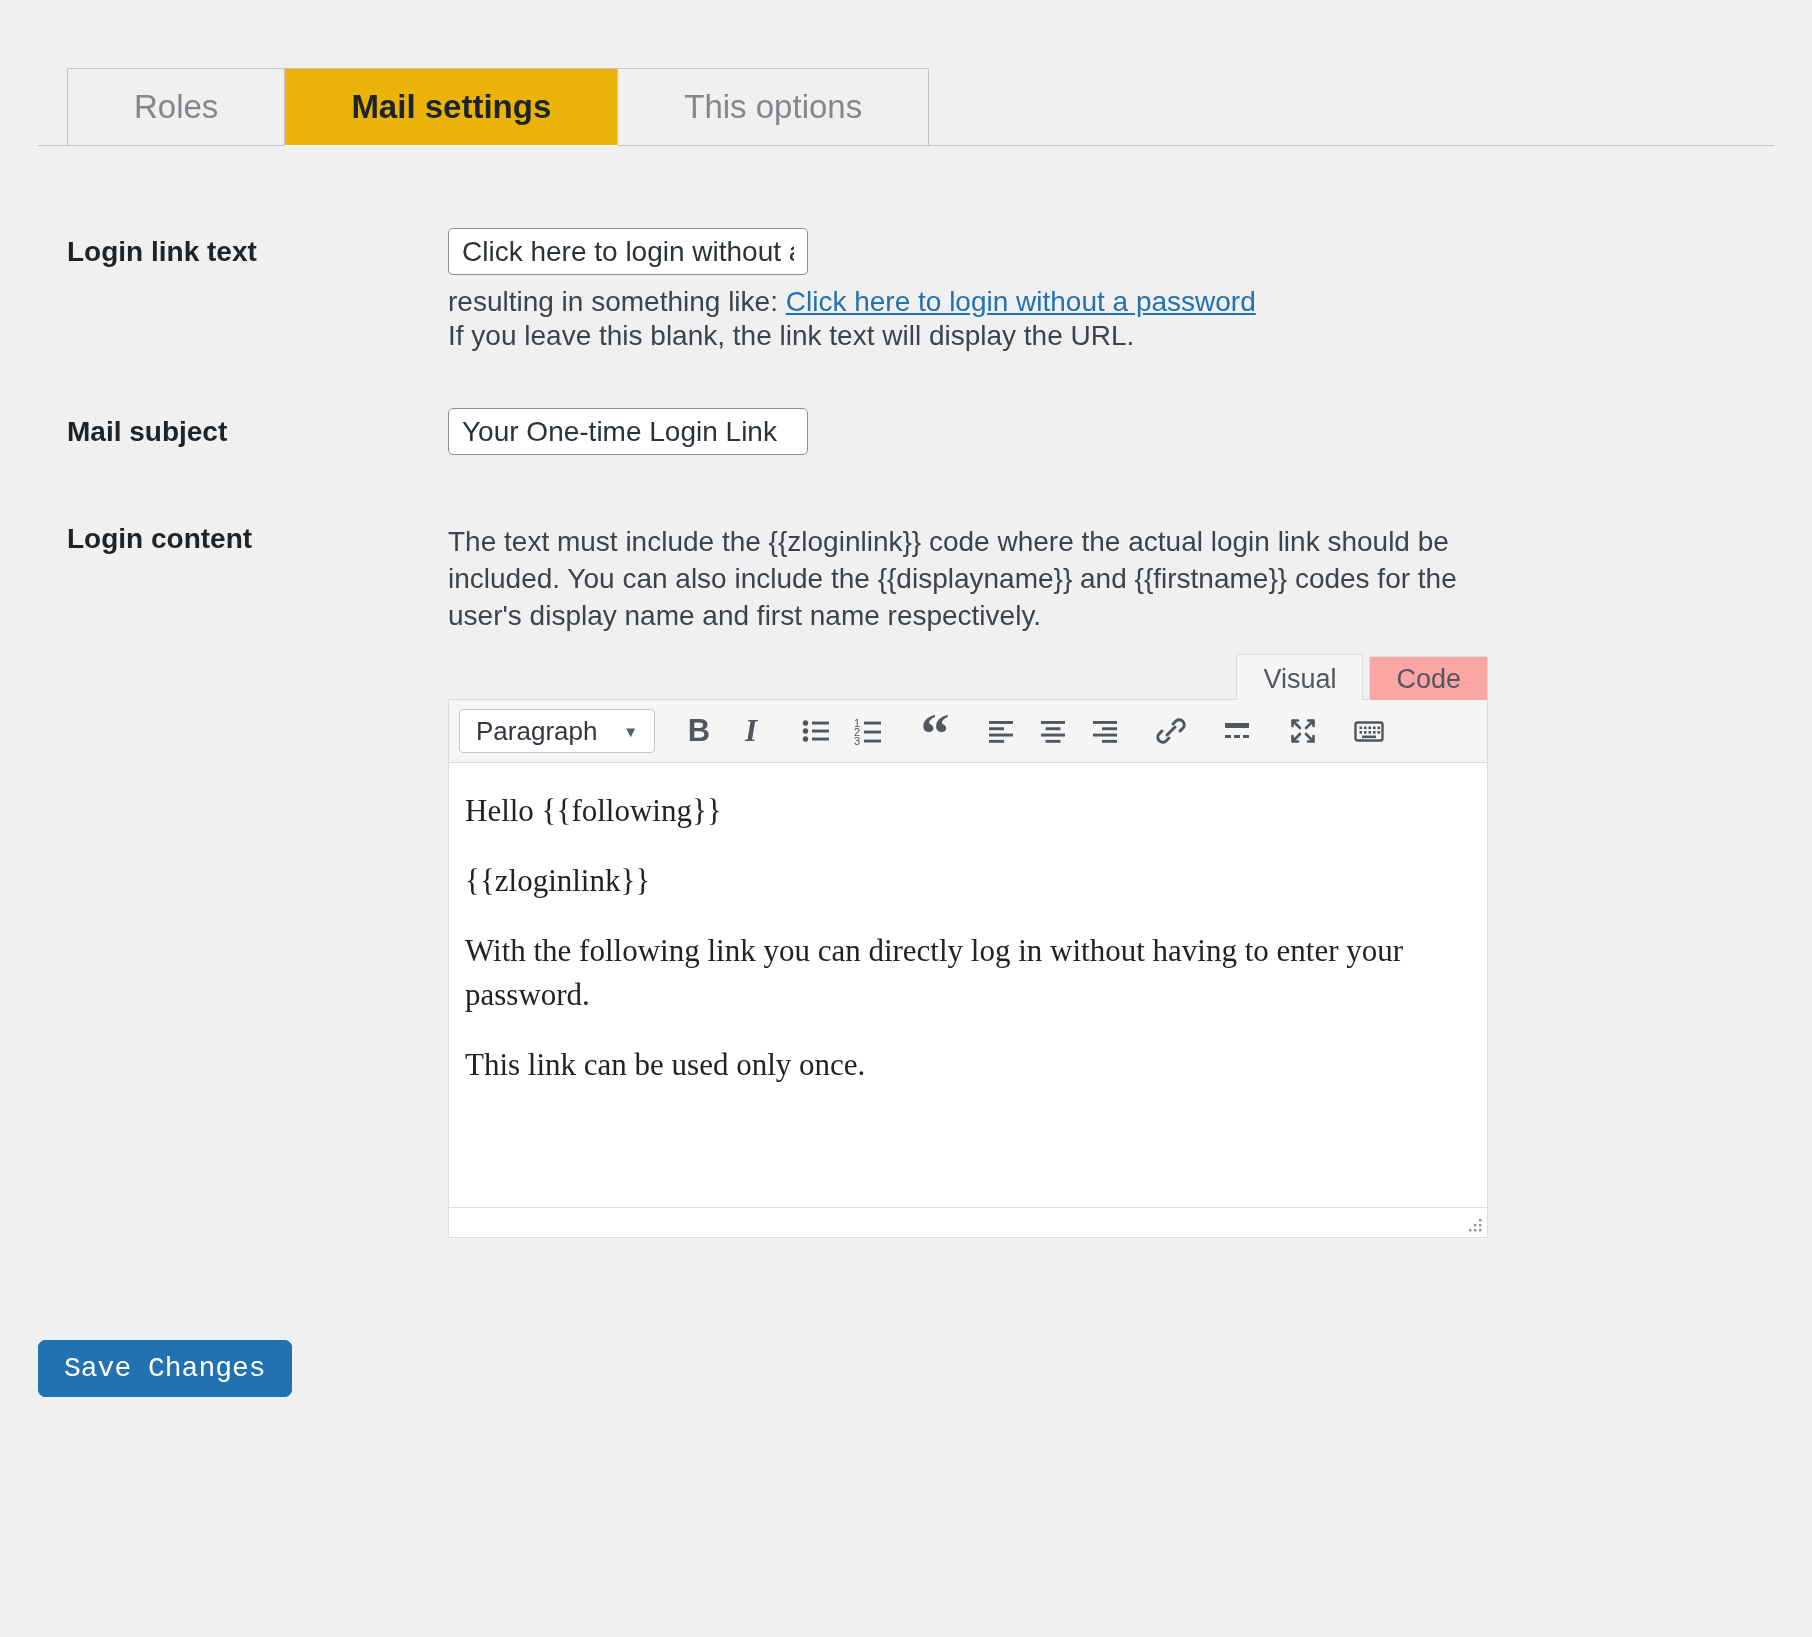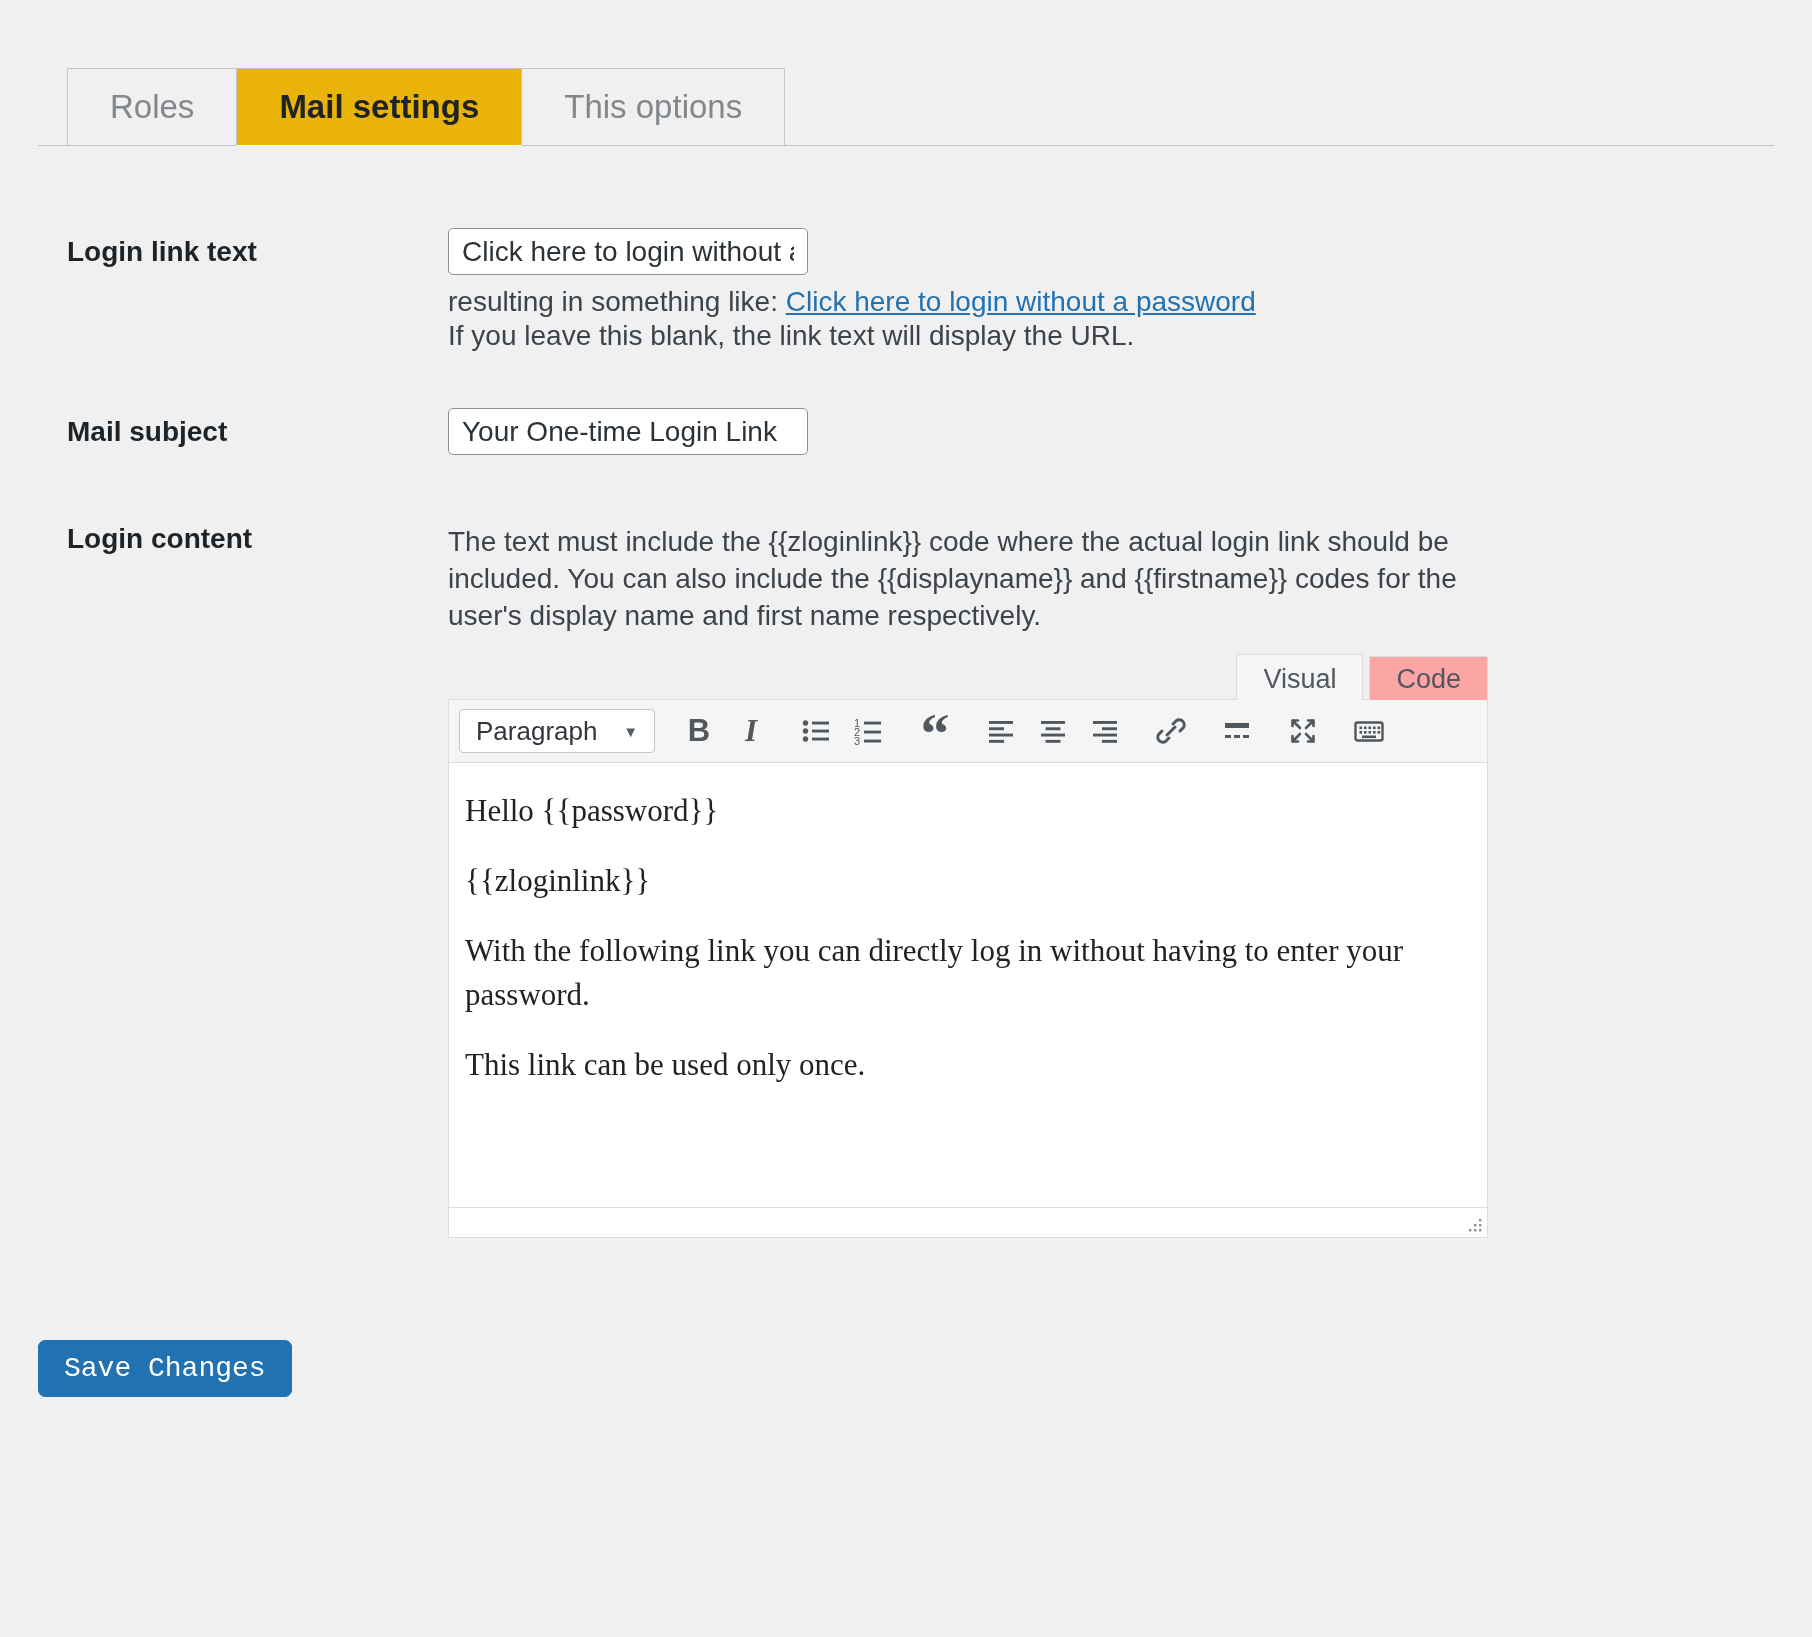--- a/index.html
+++ b/index.html
@@ -15,21 +15,21 @@
   .tabs-wrap {
     margin:68px 38px 0 38px;
     border-bottom:1px solid #c3c4c7;
     padding-left:29px;
     display:flex;
     align-items:flex-end;
   }
   .nav-tab {
     height:78px;
     line-height:76px;
-    padding:0 42px;
+    padding:0 66px;
     font-size:33px;
     color:#82878c;
     background:#f0f0f1;
     border:1px solid #c3c4c7;
     border-bottom:1px solid #c3c4c7;
     margin-bottom:-1px;
     margin-right:0;
     cursor:pointer;
     white-space:nowrap;
   }
@@ -354,21 +354,21 @@
                   <rect x="17.5" y="18" width="2.6" height="2.6"></rect>
                   <rect x="22" y="18" width="2.6" height="2.6"></rect>
                   <rect x="26.5" y="18" width="2.6" height="2.6"></rect>
                 <rect x="11" y="22.5" width="14" height="2.6"></rect>
               </g>
             </svg>
           </button>
         </div>
 
         <div class="editor-body">
-          <p>Hello {{password}}</p>
+          <p>Hello {{following}}</p>
           <p>{{zloginlink}}</p>
           <p>With the following link you can directly log in without having to enter your password.</p>
           <p>This link can be used only once.</p>
         </div>
 
         <div class="editor-statusbar">
           <svg class="resize-grip" width="16" height="16" viewBox="0 0 16 16">
             <g fill="#8c8f94">
               <rect x="12" y="2" width="2.4" height="2.4"></rect>
               <rect x="7" y="7" width="2.4" height="2.4"></rect>

